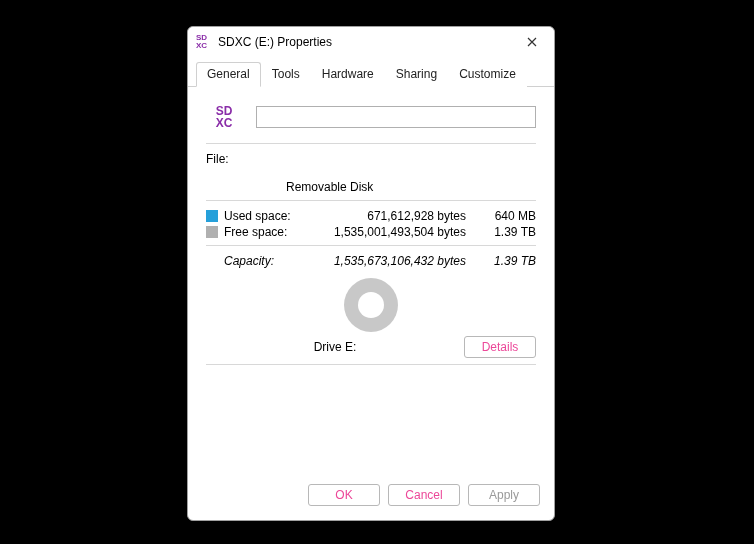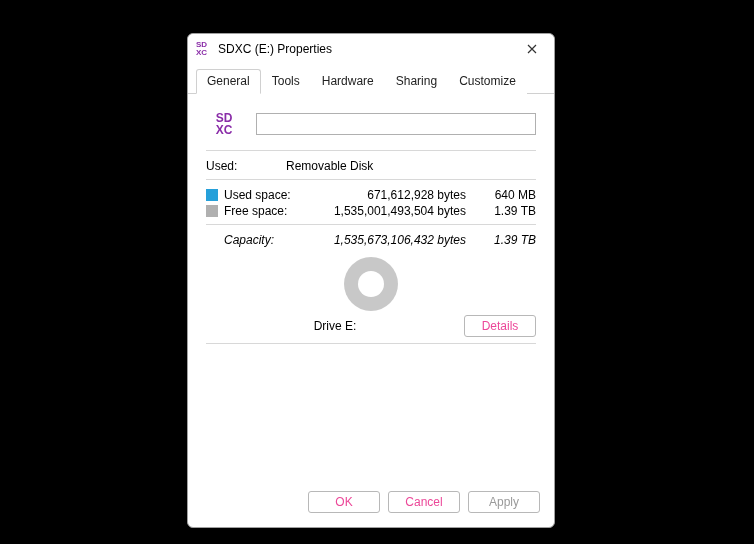--- a/index.html
+++ b/index.html
@@ -10,21 +10,21 @@
     height: 544px;
     font-family: "Segoe UI", Tahoma, sans-serif;
     font-size: 12px;
     color: #000;
     overflow: hidden;
     position: relative;
   }
   .dialog {
     position: absolute;
     left: 187px;
-    top: 33px;
+    top: 26px;
     width: 366px;
     height: 493px;
     background: #fff;
     border: 1px solid #a0a0a0;
     box-shadow: 3px 3px 12px rgba(0,0,0,0.4);
     display: flex;
     flex-direction: column;
     border-radius: 6px;
   }
   .titlebar {
@@ -122,20 +122,21 @@
   }
   .kv-row {
     display: flex;
     margin: 3px 0;
   }
   .kv-key {
     width: 80px;
   }
   .kv-val {
     flex: 1;
+    margin-top: 28px;
   }
   .space-row {
     display: flex;
     align-items: center;
     margin: 2px 0;
   }
   .swatch {
     width: 12px;
     height: 12px;
     margin-right: 6px;
@@ -231,21 +232,21 @@
   <div class="pane">
 
     <div class="icon-row">
       <div class="disk-icon">SD<br>XC</div>
       <input class="label-input" type="text" value="" style="">
     </div>
 
     <hr class="hr">
 
     <div class="kv-row">
-      <span class="kv-key">Used:</span>
+      <span class="kv-key">File:</span>
       <span class="kv-val">Removable Disk</span>
     </div>
 
     <hr class="hr">
 
     <div class="space-row">
       <span class="swatch sw-used"></span>
       <span class="space-label">Used space:</span>
       <span class="space-bytes">671,612,928 bytes</span>
       <span class="space-hr">640 MB</span>

